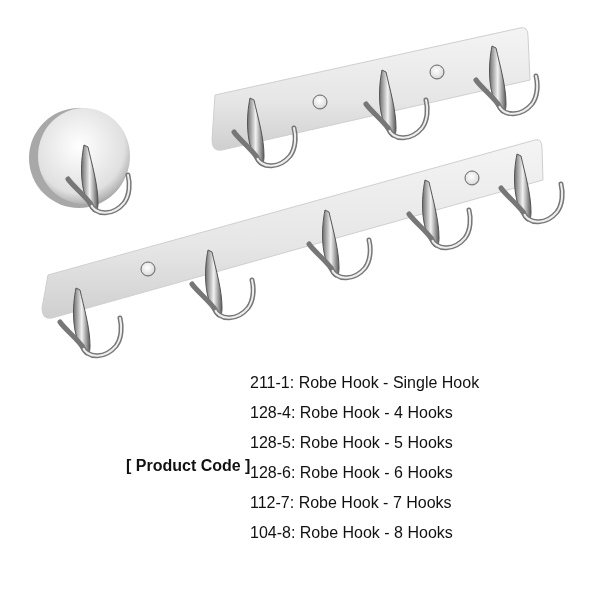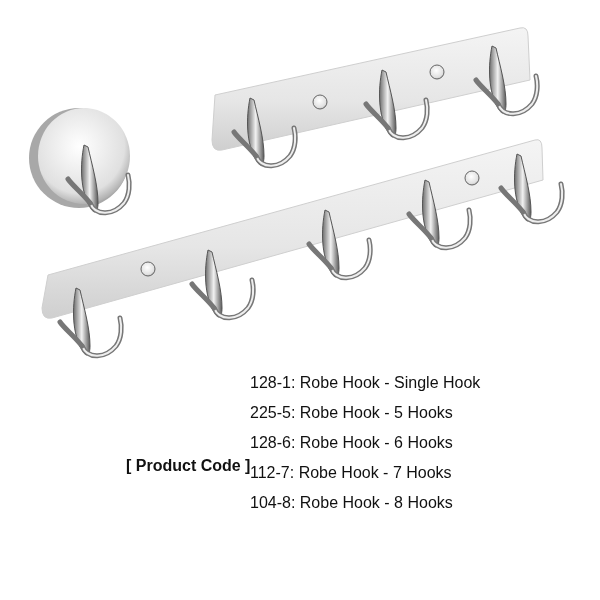--- a/index.html
+++ b/index.html
@@ -63,18 +63,19 @@
     <use href="#hook" x="325" y="210"></use>
     <use href="#hook" x="425" y="180"></use>
     <use href="#stud" x="472" y="178"></use>
     <use href="#hook" x="517" y="154"></use>
   </g>
 </svg>
 
 <div class="label">[ Product Code ]</div>
 
 <ul class="codes">
-  <li>128-1: Robe Hook - Single Hook</li>
-  <li>225-5: Robe Hook - 5 Hooks</li>
+  <li>211-1: Robe Hook - Single Hook</li>
+  <li>128-4: Robe Hook - 4 Hooks</li>
+  <li>128-5: Robe Hook - 5 Hooks</li>
   <li>128-6: Robe Hook - 6 Hooks</li>
   <li>112-7: Robe Hook - 7 Hooks</li>
   <li>104-8: Robe Hook - 8 Hooks</li>
 </ul>
 
 </body></html>

